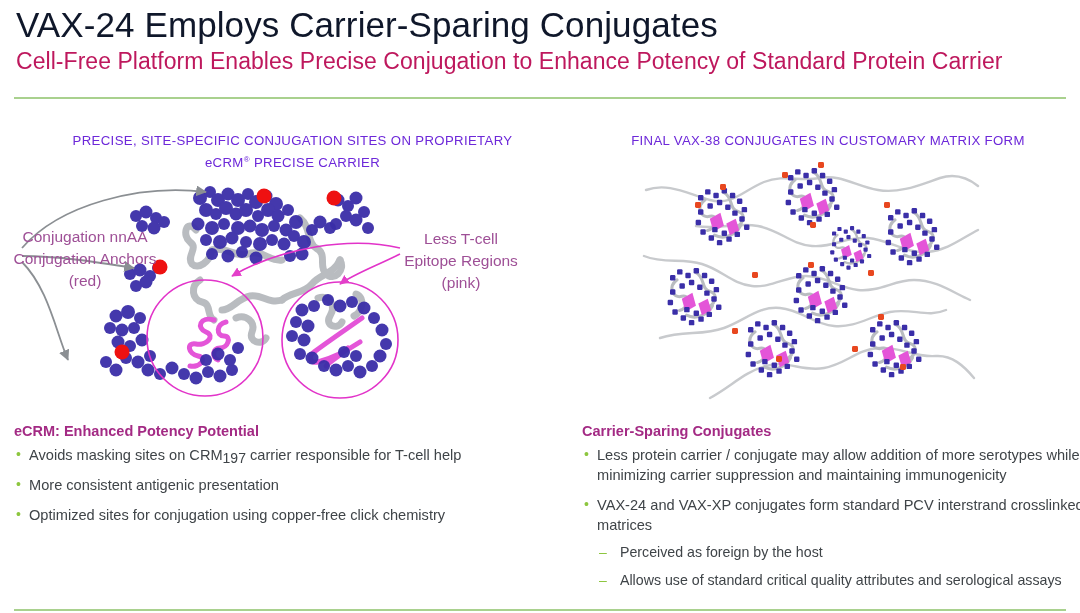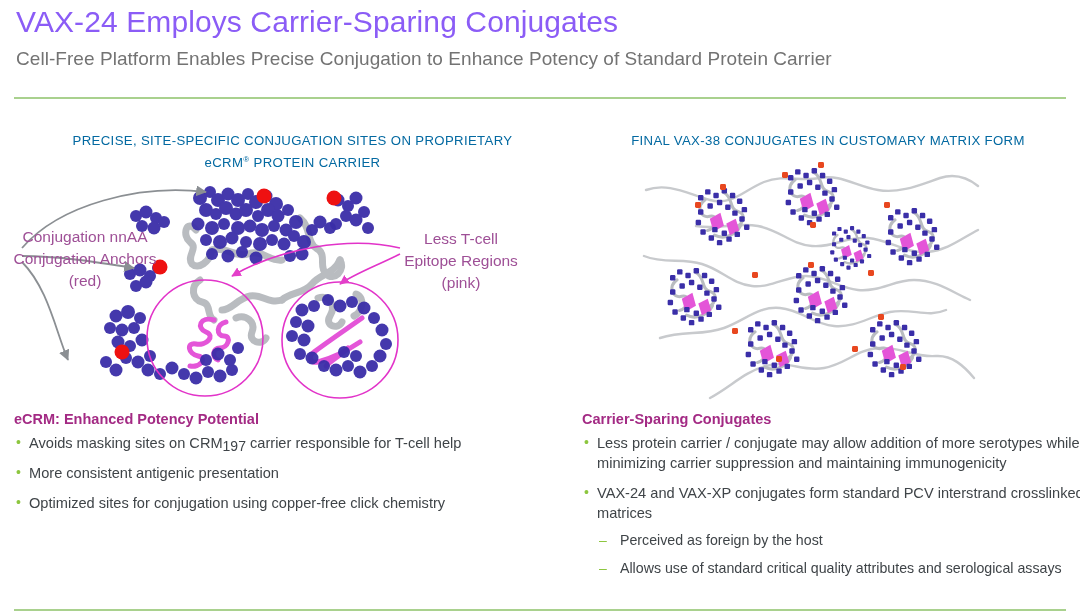--- a/index.html
+++ b/index.html
@@ -6,39 +6,39 @@
   body{
     width:1080px;height:613px;background:#ffffff;
     font-family:"Liberation Sans", sans-serif;
     color:#3f4448;overflow:hidden;position:relative;
   }
   .slide{position:absolute;inset:0;}
 
   
   .title{
     position:absolute;left:16px;top:5px;
-    font-size:30px;font-weight:400;color:#8b5cf6;
+    font-size:35px;font-weight:400;color:#0f172a;
     letter-spacing:.1px;white-space:nowrap;
   }
   .subtitle{
     position:absolute;left:16px;top:48px;
-    font-size:19px;font-weight:400;color:#737373;
+    font-size:23px;font-weight:400;color:#be185d;
     letter-spacing:.05px;white-space:nowrap;
   }
   .rule{
     position:absolute;left:14px;width:1052px;height:2px;
     background:#a9d18e;
   }
   .rule-top{top:97px;}
   .rule-bottom{top:609px;}
 
   
   .cap{
     position:absolute;text-align:center;
-    font-size:13.2px;color:#0369a1;letter-spacing:.35px;
+    font-size:13.2px;color:#6d28d9;letter-spacing:.35px;
     line-height:19px;
   }
   .cap-left{left:40px;top:131px;width:505px;}
   .cap-right{left:578px;top:131px;width:500px;}
   .cap sup{font-size:8px;vertical-align:super;}
 
   
   .fig{position:absolute;}
   .fig-left{left:0px;top:170px;width:545px;height:235px;}
   .fig-right{left:640px;top:160px;width:340px;height:245px;}
@@ -51,21 +51,21 @@
   .annot-left{left:-4px;top:226px;width:178px;}
   .annot-right{left:388px;top:228px;width:146px;}
 
   
   .col{position:absolute;}
   .col-left{left:14px;top:406px;width:520px;}
   .col-right{left:582px;top:406px;width:512px;}
 
   .sect-head{
     font-size:14.5px;font-weight:bold;color:#a32a84;
-    margin:4px 0 5px 0;line-height:18px;
+    margin:16px 0 5px 0;line-height:18px;
   }
   ul.lvl1{list-style:none;margin:0;padding:0;}
   ul.lvl1 > li{
     position:relative;padding-left:15px;
     font-size:14.6px;line-height:20px;color:#3f4448;
     margin-bottom:10px;
   }
   ul.lvl1 > li::before{
     content:"•";position:absolute;left:2px;top:-1px;
     color:#8dc63f;font-size:14px;line-height:20px;
@@ -87,21 +87,21 @@
 
 <div class="slide">
 
   <div class="title">VAX-24 Employs Carrier-Sparing Conjugates</div>
   <div class="subtitle">Cell-Free Platform Enables Precise Conjugation to Enhance Potency of Standard Protein Carrier</div>
   <div class="rule rule-top"></div>
   <div class="rule rule-bottom"></div>
 
   <div class="cap cap-left">
     <span>PRECISE, SITE-SPECIFIC CONJUGATION SITES ON PROPRIETARY</span><br>
-    <span>eCRM</span><sup>®</sup><span> PROTEIN CARRIER</span>
+    <span>eCRM</span><sup>®</sup><span> PRECISE CARRIER</span>
   </div>
 
   <div class="cap cap-right">FINAL VAX-38 CONJUGATES IN CUSTOMARY MATRIX FORM</div>
 
   <svg class="fig fig-left" viewBox="0 0 545 235">
     <defs>
       <marker id="arrGray" markerWidth="7" markerHeight="7" refX="5.5" refY="3" orient="auto">
         <path d="M0,0 L6,3 L0,6 z" fill="#8b8f93"></path>
       </marker>
       <marker id="arrPink" markerWidth="7" markerHeight="7" refX="5.5" refY="3" orient="auto">

